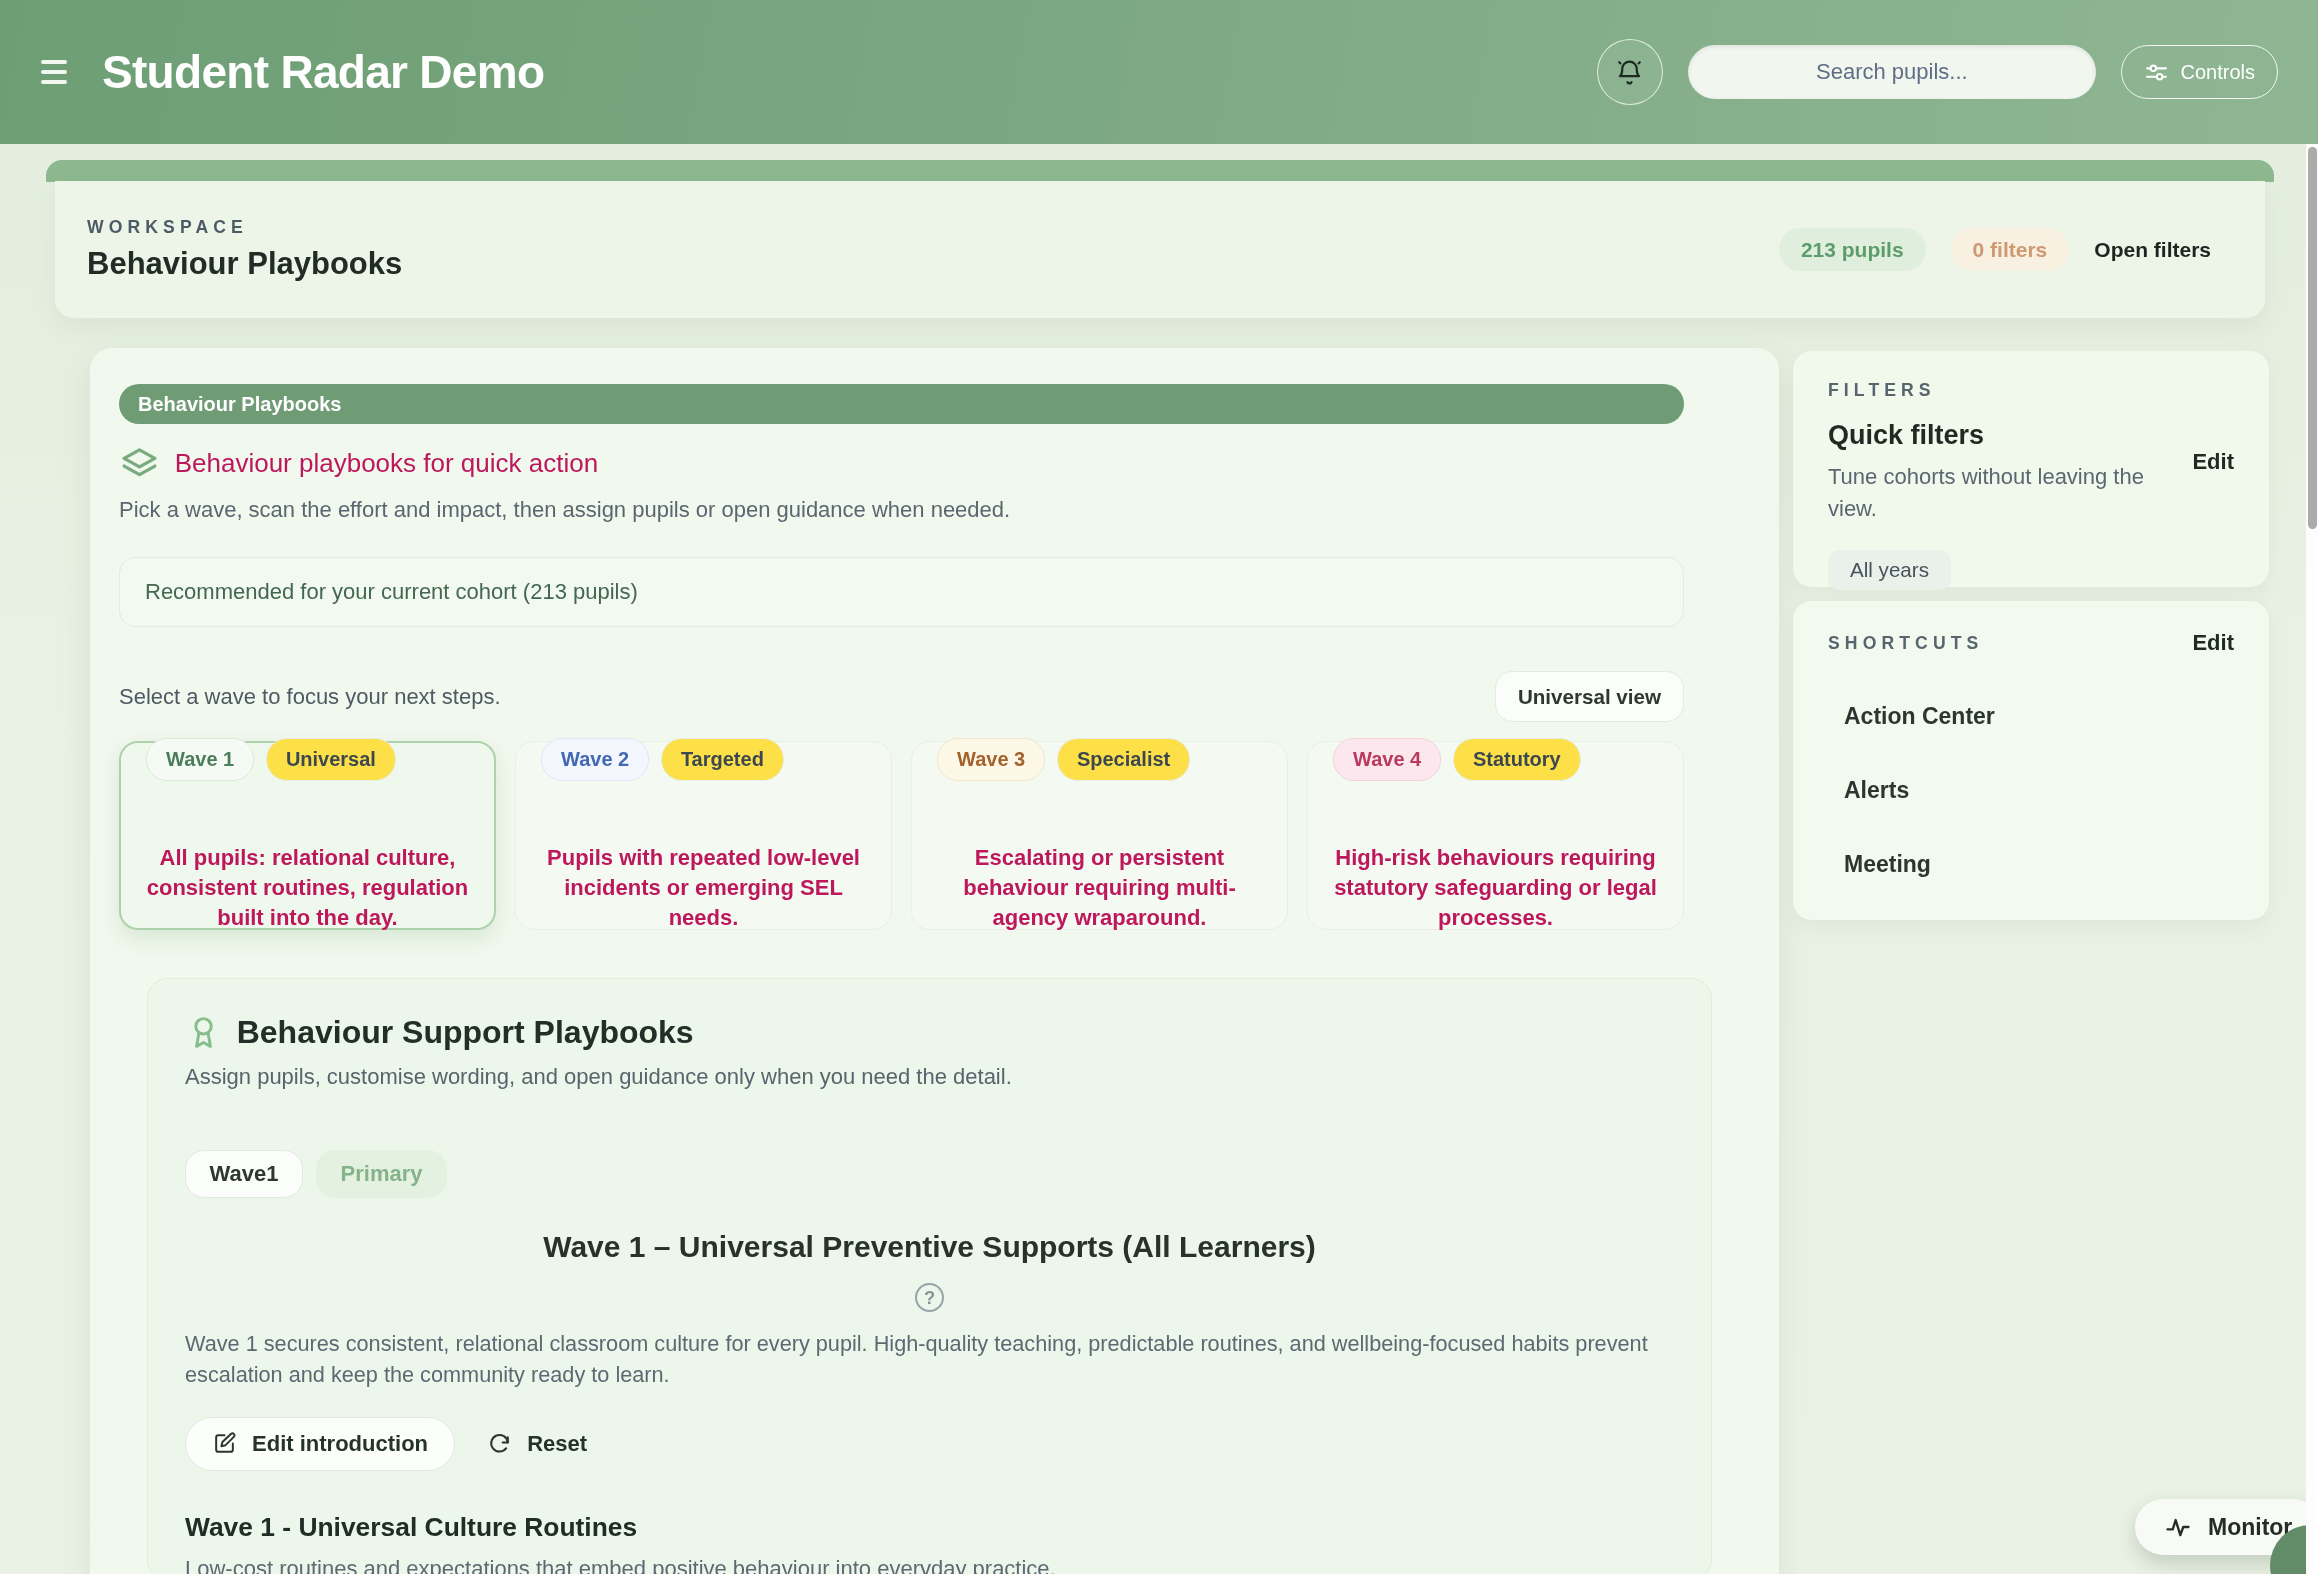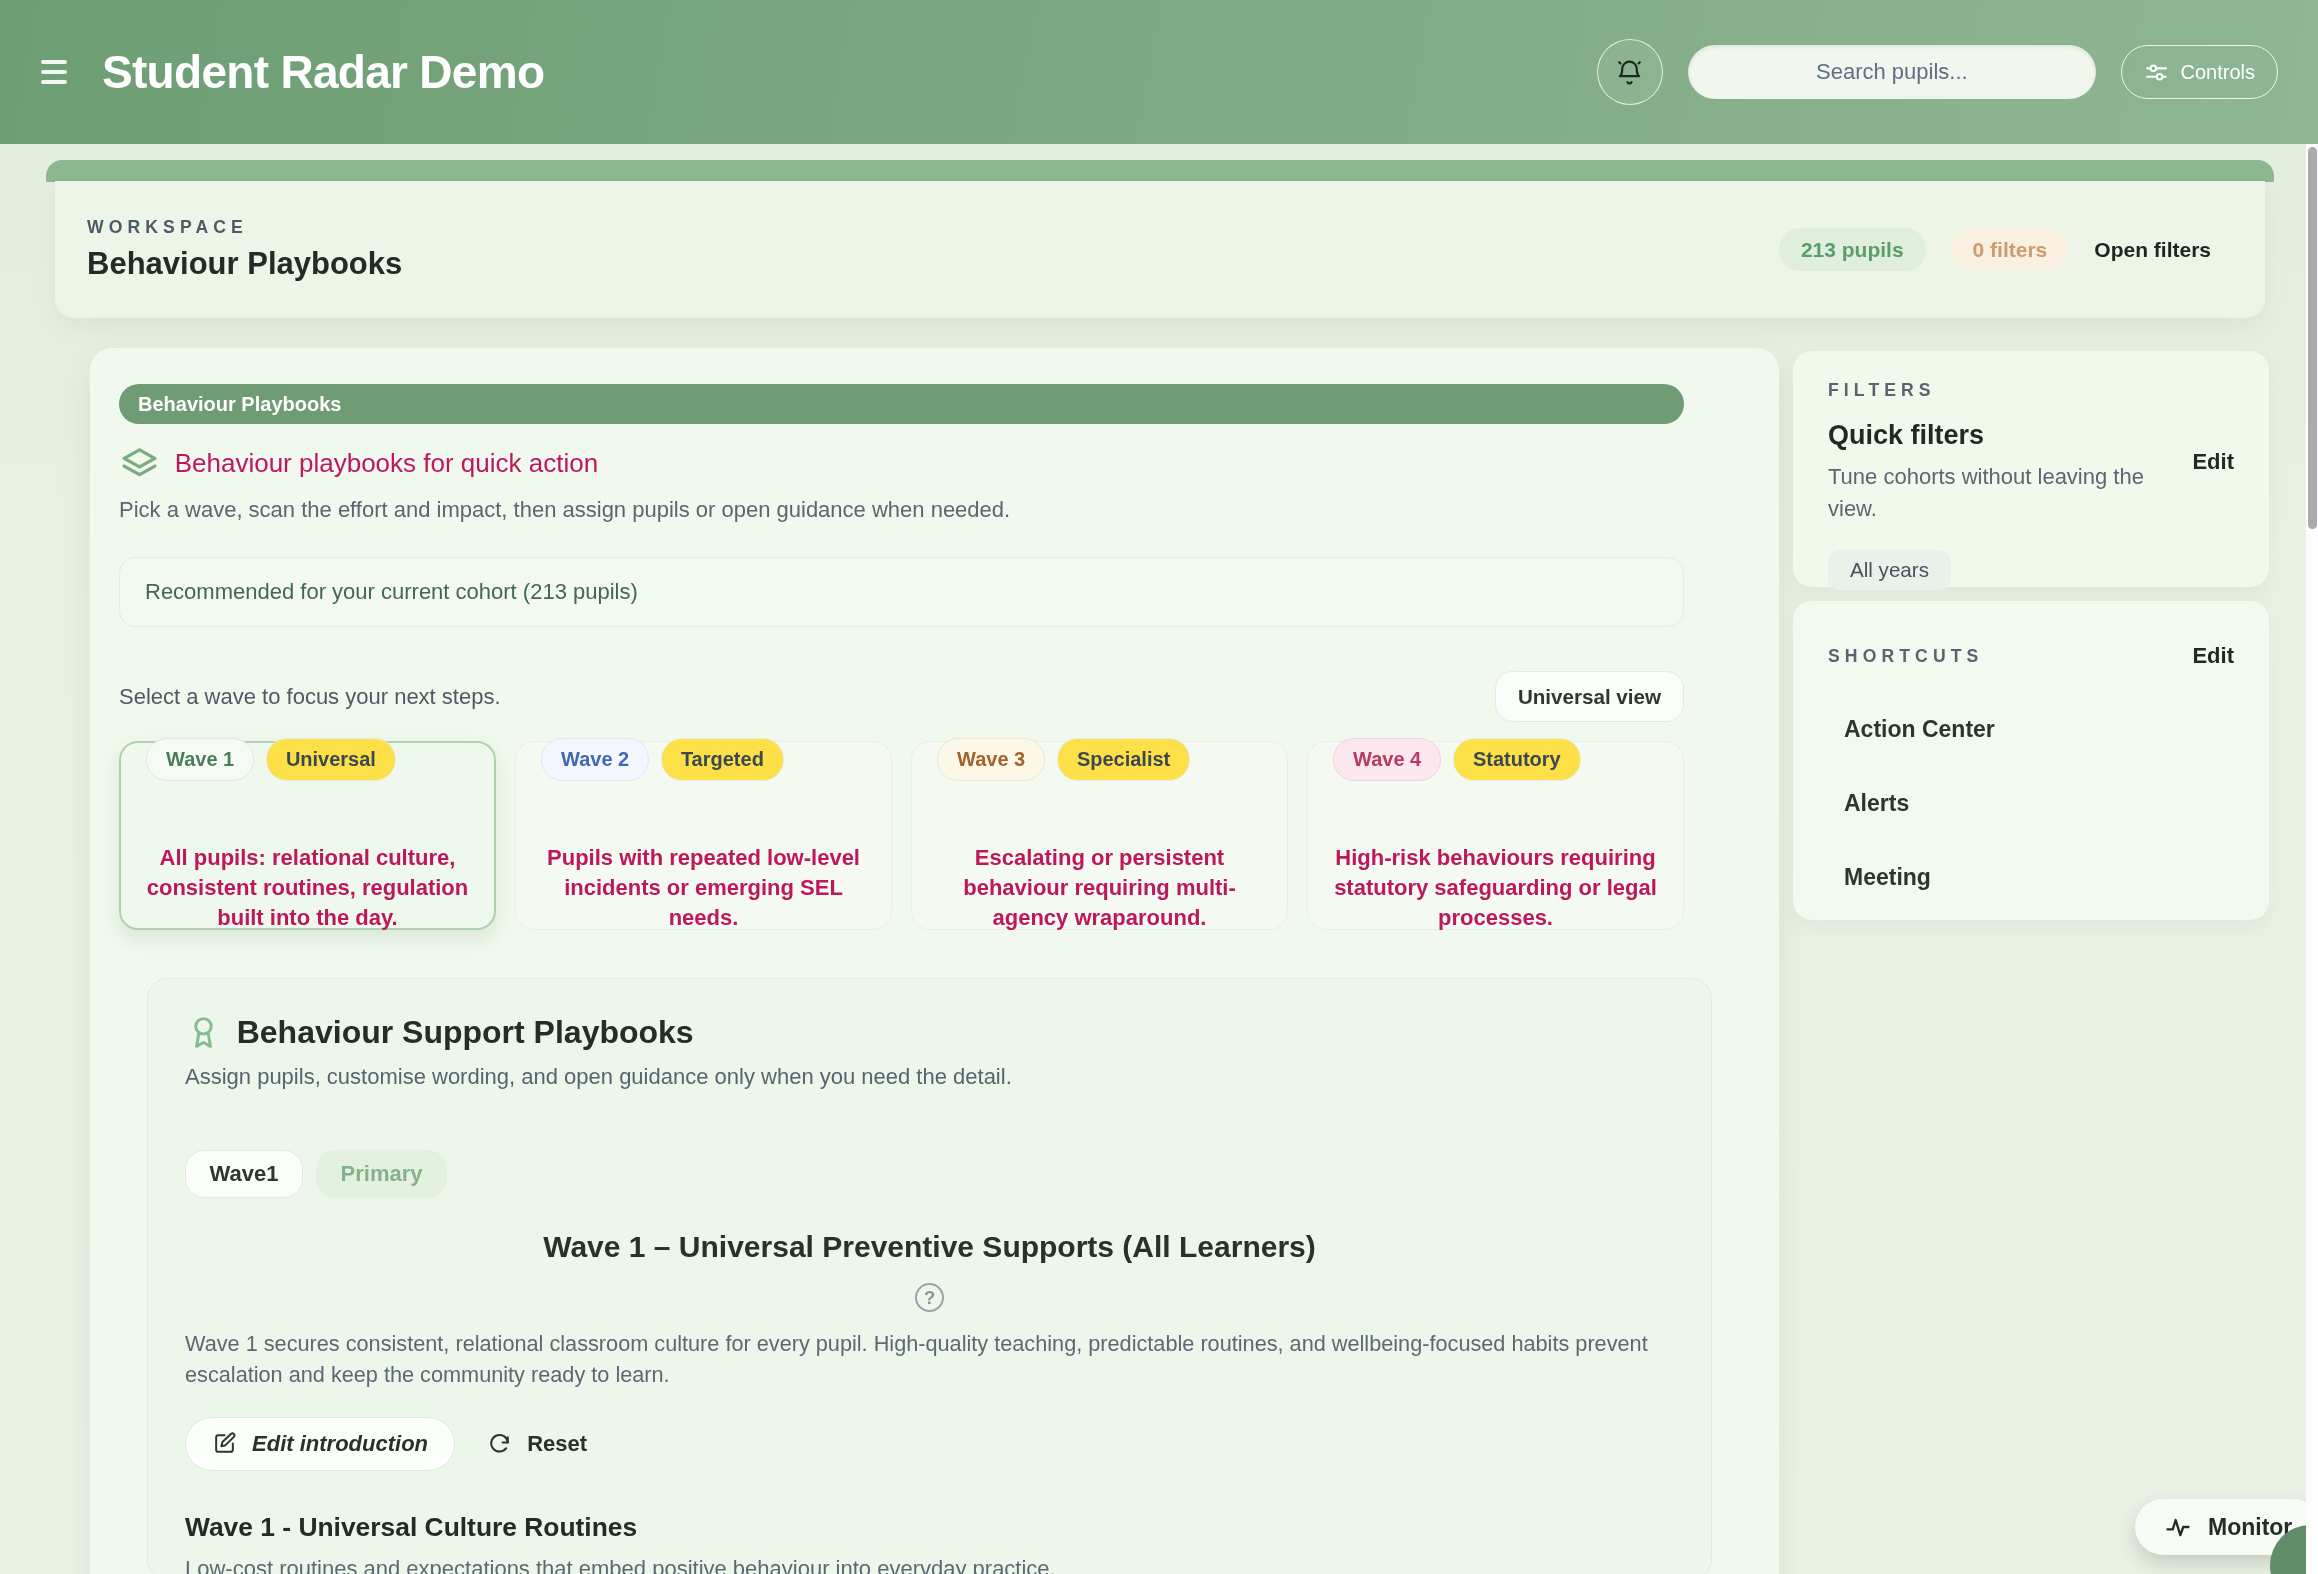--- a/index.html
+++ b/index.html
@@ -111,21 +111,21 @@
   .section-title-row { margin-top:32px; display:flex; align-items:center; gap:19px;flex-direction:column; }
   .section-title { font-size:30px; font-weight:bold; color:#28322b; }
   .help-dot {
     width:29px; height:29px; border-radius:50%; border:2.2px solid #9aa3aa; color:#8b949b;
     display:flex; align-items:center; justify-content:center; font-size:18.4px; font-weight:bold; cursor:pointer;
   }
   .sp-desc { margin-top:16px; font-size:21.7px; color:#5c6973; line-height:31px; max-width:1476px; }
   .btn-row { margin-top:26.4px; display:flex; align-items:center; gap:32px; }
   .edit-intro-btn {
     height:54px; padding:0 26.4px; border-radius:27px; background:#fcfefc; border:1.5px solid #e2e9e0;
-    display:flex; align-items:center; gap:14.7px; font-size:22px; font-weight:bold; color:#28322c; cursor:pointer;font-style:italic;
+    display:flex; align-items:center; gap:14.7px; font-size:22px; font-weight:bold; color:#28322c; cursor:pointer;
   }
   .reset-btn { display:flex; align-items:center; gap:14.7px; font-size:22px; font-weight:bold; color:#28322c; cursor:pointer; background:none; border:none; font-family:"Liberation Sans",sans-serif; }
   .routine-title { margin-top:41px; font-size:26.4px; font-weight:bold; color:#222c26; }
   .routine-sub { margin-top:13.2px; font-size:22px; color:#5c6973; }
 
   .playbook-grid { margin-top:32px; display:grid; grid-template-columns:1fr 1fr; gap:32px; }
   .playbook-card {
     background:#fcfefc; border:1.5px solid #eaf1e8; border-radius:17.6px; padding:20.6px 22px; height:184px;
   }
 
@@ -138,21 +138,21 @@
   .filters-title-row { display:flex; align-items:flex-start; margin-top:19px; }
   .filters-title { font-size:27px; font-weight:bold; color:#1f2a23; }
   .edit-link { margin-left:auto; font-size:22px; font-weight:bold; color:#1f2a23; cursor:pointer; margin-top:29px; }
   .filters-desc { font-size:22px; color:#5a6772; line-height:32px; margin-top:10.3px; width:352px; }
   .all-years-chip {
     display:inline-block; margin-top:25px; height:40px; line-height:40px; padding:0 22px;
     border-radius:11.7px; background:#eaf1ea; color:#47525b; font-size:20.6px; font-weight:normal; cursor:pointer;
   }
   .shortcuts-card {
     position:absolute; left:1793px; top:601px; width:476px; height:319px;
-    background:#f2f9ee; border-radius:19px; box-shadow:0 8.8px 20.6px rgba(80,110,80,.06); padding:42px 35px;
+    background:#f2f9ee; border-radius:19px; box-shadow:0 8.8px 20.6px rgba(80,110,80,.06); padding:29px 35px;
   }
   .shortcuts-head { display:flex; align-items:center; }
   .shortcuts-head .edit-link { margin-top:0; }
   .shortcut-item { margin-top:47px; padding-left:16px; font-size:23px; font-weight:bold; color:#2b3630; cursor:pointer; }
 
   
   .monitor-btn {
     position:absolute; left:2135px; top:1499px; height:56px; padding:0 29px; border-radius:28px;
     background:#f7faf5; box-shadow:0 8.8px 20.6px rgba(40,60,40,.20); border:none; cursor:pointer;
     display:flex; align-items:center; gap:16px; font-size:23px; font-weight:bold; color:#232d26;

